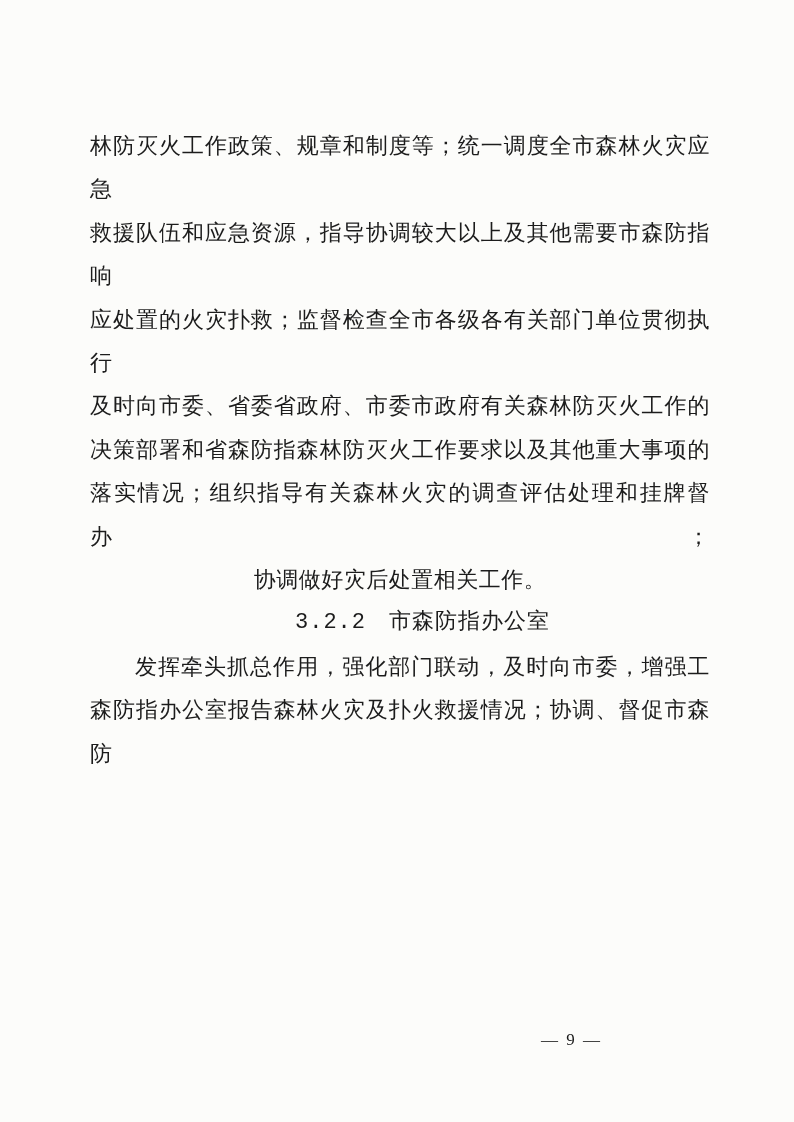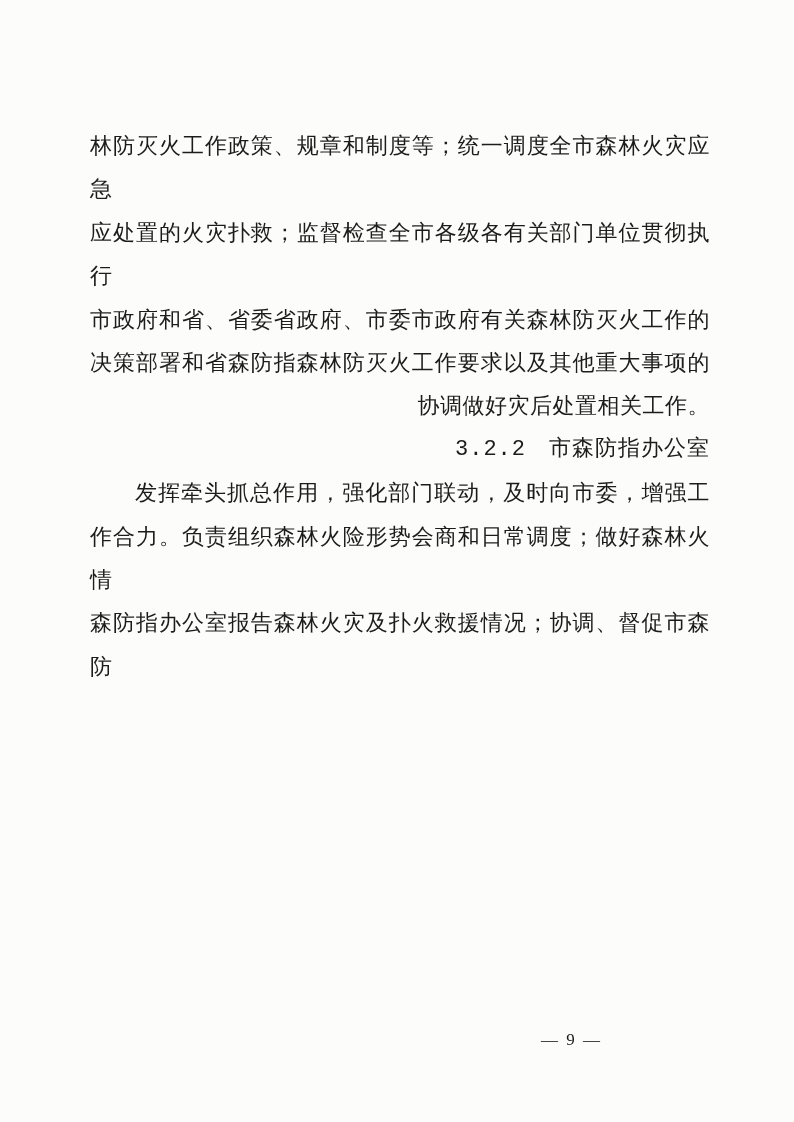--- a/index.html
+++ b/index.html
@@ -21,21 +21,21 @@
   .doc-body {
     position: absolute;
     top: 124px;
     left: 90px;
     width: 620px;
   }
   .line {
     font-size: 22px;
     line-height: 43.4px;
     white-space: nowrap;
-    text-align: right;
+    text-align: center;
     letter-spacing: 0.5px;
   }
   .line.full {
     white-space: normal;
     text-align: justify;
     text-align-last: justify;
     text-justify: inter-character;
   }
   .line.indent {
     text-indent: 45px;
@@ -53,23 +53,24 @@
     color: var(--ink, #1c1c1c);
     font-family: "Liberation Serif", "DejaVu Serif", serif;
   }
 </style>
 </head>
 <body>
 
 <div class="page">
   <div class="doc-body">
       <div class="line full">林防灭火工作政策、规章和制度等；统一调度全市森林火灾应急</div>
+      <div class="line full">救援队伍和应急资源，指导协调较大以上及其他需要市森防指响</div>
       <div class="line full">应处置的火灾扑救；监督检查全市各级各有关部门单位贯彻执行</div>
-      <div class="line full">市政府和省、省委省政府、市委市政府有关森林防灭火工作的</div>
+      <div class="line full">及时向市委、省委省政府、市委市政府有关森林防灭火工作的</div>
       <div class="line full">决策部署和省森防指森林防灭火工作要求以及其他重大事项的</div>
+      <div class="line full">落实情况；组织指导有关森林火灾的调查评估处理和挂牌督办；</div>
       <div class="line">协调做好灾后处置相关工作。</div>
       <div class="line heading indent">3.2.2　市森防指办公室</div>
       <div class="line full indent">发挥牵头抓总作用，强化部门联动，及时向市委，增强工</div>
-      <div class="line full">作合力。负责组织森林火险形势会商和日常调度；做好森林火情</div>
       <div class="line full">森防指办公室报告森林火灾及扑火救援情况；协调、督促市森防</div>
     </div>
   <div class="page-footer">— 9 —</div>
 </div>
 
 </body></html>

